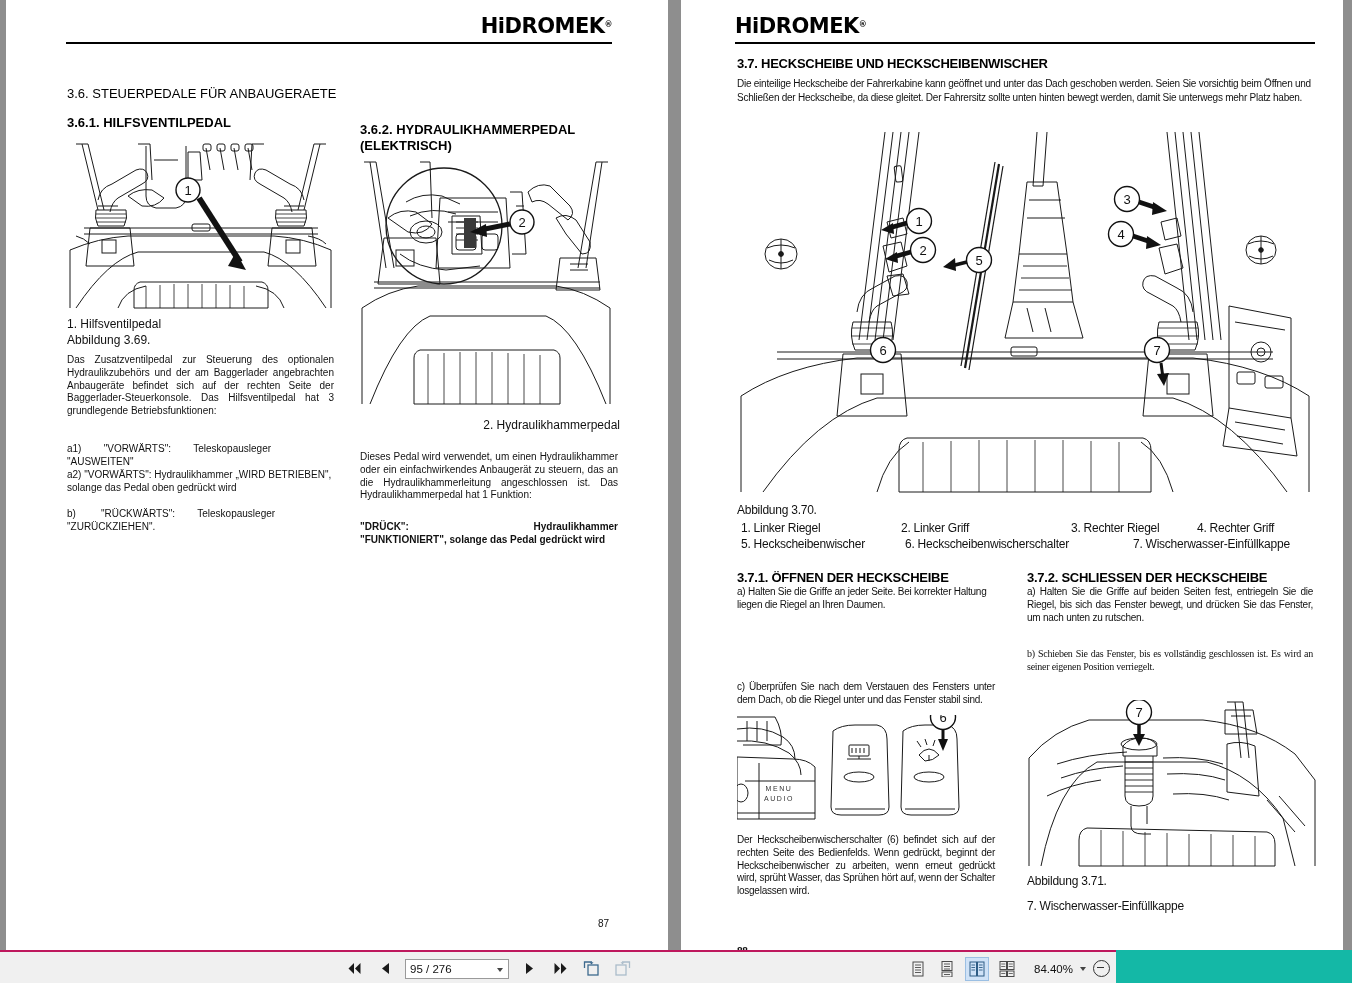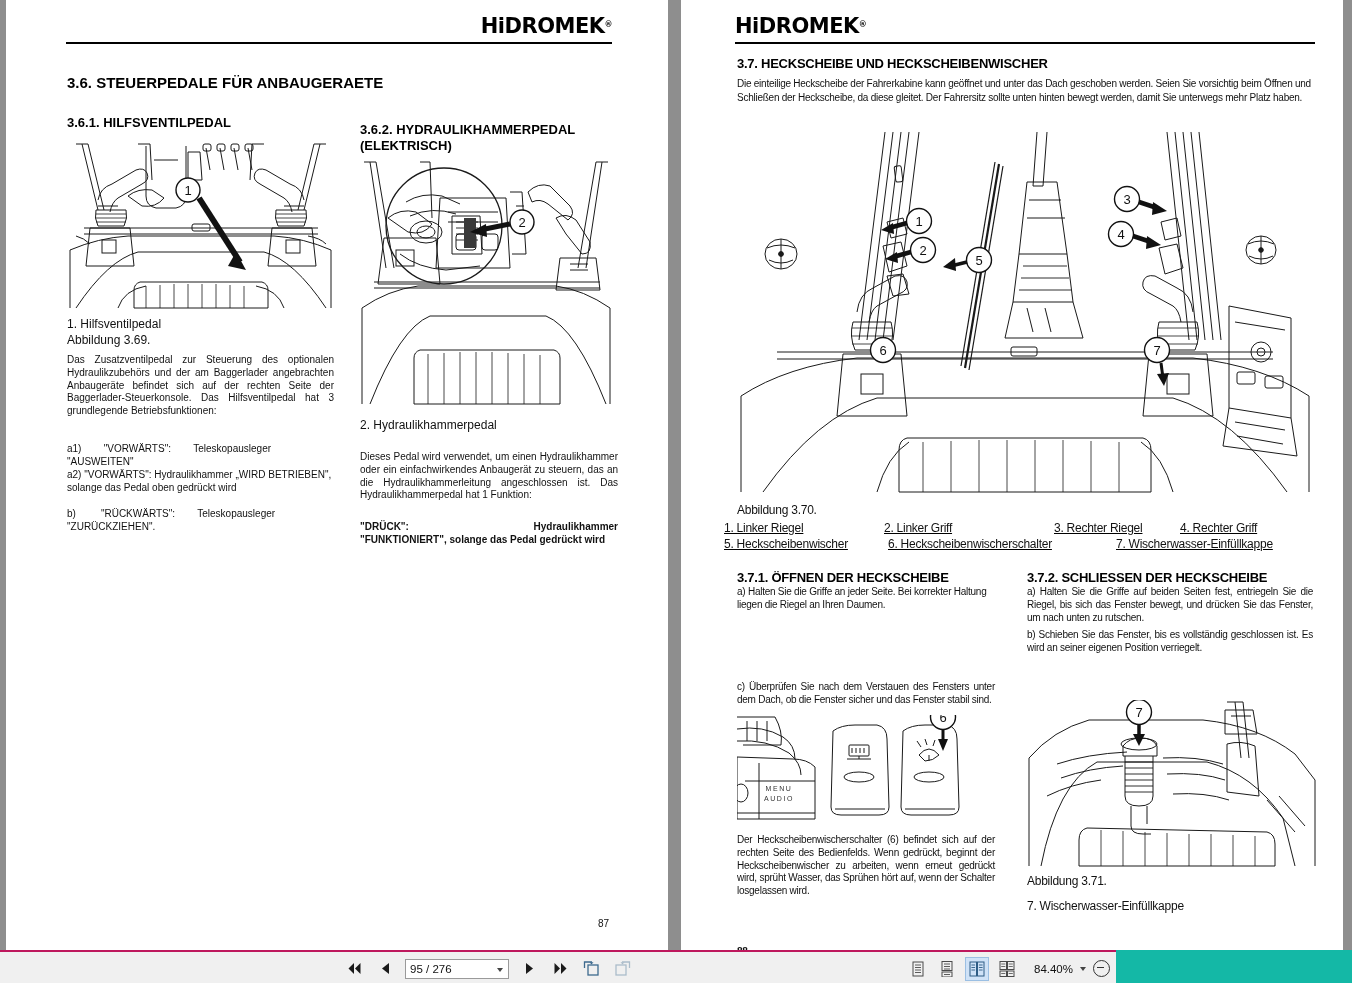--- a/index.html
+++ b/index.html
@@ -52,21 +52,21 @@
     font-weight: bold;
     font-size: 21px;
     letter-spacing: -0.5px;
     color: #000;
     white-space: nowrap;
   }
   .brand-logo .reg { font-size: 8px; vertical-align: 6px; }
   .brand-rule { background: #000; height: 1.5px; }
 
   
-  .h2 { font-weight: bold; font-size: 15px; color: #000; }
+  .h2 { font-weight: normal; font-size: 13px; color: #000; margin-top: 12px; }
   .h3 { font-weight: bold; font-size: 13px; color: #000; }
   .body { font-size: 10px; color: #111; line-height: 1.28; }
   .just { text-align: justify; }
   .bold { font-weight: bold; }
   .cap  { font-size: 12px; color: #111; }
   .pageno { font-size: 10px; color: #111; }
   #page-right .body, #page-right .cap, #page-right .h2, #page-right .h3,
   #page-right .pageno { letter-spacing: -0.25px; }
 
   .col { position: absolute; }
@@ -318,21 +318,21 @@
           </g>
           <g>
             <circle cx="162" cy="64" r="12" fill="#fff" stroke="#111" stroke-width="1.4"></circle>
             <text x="162" y="69" font-family="Liberation Sans, sans-serif" font-size="13" text-anchor="middle" fill="#111">2</text>
           </g>
           <path d="M150 66 L120 72" stroke="#111" stroke-width="5" fill="none"></path>
           <path d="M126 66 L110 74 L127 79 Z" fill="#111"></path>
         </svg>
       </div>
 
-      <div class="col cap" style="left:354px; top:418px; width:260px;">2. Hydraulikhammerpedal</div>
+      <div class="col cap" style="left:354px; top:418px; width:260px;text-align:right;">2. Hydraulikhammerpedal</div>
 
       <div class="col body just" style="left:354px; top:451px; width:258px;">Dieses Pedal wird verwendet, um einen Hydraulikhammer oder ein einfachwirkendes Anbaugerät zu steuern, das an die Hydraulikhammerleitung angeschlossen ist. Das Hydraulikhammerpedal hat 1 Funktion:</div>
 
       <div class="col body just bold" style="left:354px; top:521px; width:258px;">"DRÜCK":&nbsp;&nbsp;&nbsp;&nbsp;&nbsp;&nbsp;&nbsp;&nbsp;&nbsp;&nbsp;&nbsp;&nbsp;&nbsp;&nbsp;&nbsp;&nbsp;&nbsp;&nbsp;&nbsp;&nbsp;&nbsp;Hydraulikhammer "FUNKTIONIERT", solange das Pedal gedrückt wird</div>
 
       <div class="col pageno" style="left:592px; top:918px;">87</div>
     </div>
 
     <div class="page" id="page-right">
 
@@ -508,37 +508,37 @@
             <circle cx="420" cy="224" r="12.5" fill="#fff" stroke="#111" stroke-width="1.4"></circle>
             <text x="420" y="229" font-family="Liberation Sans, sans-serif" font-size="13" text-anchor="middle" fill="#111">7</text>
           </g>
           <path d="M424 237 L426 252" stroke="#111" stroke-width="3"></path>
           <path d="M420 248 L427 260 L432 247Z" fill="#111"></path>
         </svg>
       </div>
 
       <div class="col cap" style="left:56px; top:503px;text-align:center;">Abbildung 3.70.</div>
 
-      <div class="col" style="left:43px; top:521px; width:578px;text-decoration:underline;">
+      <div class="col" style="left:60px; top:521px; width:578px;">
         <div style="display:flex;">
           <span class="cap" style="width:160px;">1. Linker Riegel</span>
           <span class="cap" style="width:170px;">2. Linker Griff</span>
           <span class="cap" style="width:126px;">3. Rechter Riegel</span>
           <span class="cap">4.  Rechter Griff</span>
         </div>
         <div style="display:flex; margin-top:2px;">
           <span class="cap" style="width:164px;">5. Heckscheibenwischer</span>
           <span class="cap" style="width:228px;">6. Heckscheibenwischerschalter</span>
           <span class="cap">7. Wischerwasser-Einfüllkappe</span>
         </div>
       </div>
 
       <div class="col h3" style="left:56px; top:570px; width:280px;">3.7.1. ÖFFNEN DER HECKSCHEIBE</div>
       <div class="col body" style="left:56px; top:586px; width:258px;">a) Halten Sie die Griffe an jeder Seite. Bei korrekter Haltung liegen die Riegel an Ihren Daumen.</div>
-      <div class="col body just" style="left:56px; top:681px; width:258px;">c) Überprüfen Sie nach dem Verstauen des Fensters unter dem Dach, ob die Fenster sicher und das Fenster stabil sind.</div>
+      <div class="col body just" style="left:56px; top:681px; width:258px;">c) Überprüfen Sie nach dem Verstauen des Fensters unter dem Dach, ob die Riegel unter und das Fenster stabil sind.</div>
 
       <div class="fig" style="left:56px; top:715px; width:250px; height:110px;">
         <svg viewBox="0 0 250 110" width="250" height="110">
           <g fill="none" stroke="#1a1a1a" stroke-width="1">
 
             <path d="M0 2 L38 2 Q46 16 44 30 L6 30"></path>
             <path d="M10 6 L10 26"></path>
               <path d="M20 6 L20 26"></path>
               <path d="M30 6 L30 26"></path>
             <path d="M0 14 Q26 10 46 22 Q58 30 58 44"></path>
@@ -586,21 +586,21 @@
           <path d="M201 24 L206 36 L211 24Z" fill="#111"></path>
         </svg>
       </div>
 
       <div class="col body just" style="left:56px; top:834px; width:258px;">Der Heckscheibenwischerschalter (6) befindet sich auf der rechten Seite des Bedienfelds. Wenn gedrückt, beginnt der Heckscheibenwischer zu arbeiten, wenn erneut gedrückt wird, sprüht Wasser, das Sprühen hört auf, wenn der Schalter losgelassen wird.</div>
 
       <div class="col pageno" style="left:56px; top:946px;font-weight:bold;">88</div>
 
       <div class="col h3" style="left:346px; top:570px; width:288px;">3.7.2. SCHLIESSEN DER HECKSCHEIBE</div>
       <div class="col body just" style="left:346px; top:586px; width:286px;">a) Halten Sie die Griffe auf beiden Seiten fest, entriegeln Sie die Riegel, bis sich das Fenster bewegt, und drücken Sie das Fenster, um nach unten zu rutschen.</div>
-      <div class="col body just" style="left:346px; top:629px; width:286px;">b) Schieben Sie das Fenster, bis es vollständig geschlossen ist. Es wird an seiner eigenen Position verriegelt.</div>
+      <div class="col body just" style="left:346px; top:648px; width:286px;font-family:Liberation Serif, serif;">b) Schieben Sie das Fenster, bis es vollständig geschlossen ist. Es wird an seiner eigenen Position verriegelt.</div>
 
       <div class="fig" style="left:346px; top:700px; width:290px; height:170px;">
         <svg viewBox="0 0 290 170" width="290" height="170">
           <g fill="none" stroke="#1a1a1a" stroke-width="1">
 
             <path d="M2 166 L2 58 Q26 30 62 20 L176 20 Q232 26 268 54 L288 80 L288 166"></path>
             <path d="M14 166 Q30 84 70 62 L180 62 Q226 74 256 118 L268 166"></path>
 
             <path d="M60 128 L240 132 Q248 134 248 144 L248 166 L52 166 L52 140 Q52 130 60 128Z"></path>
             <g stroke-width="0.8">

